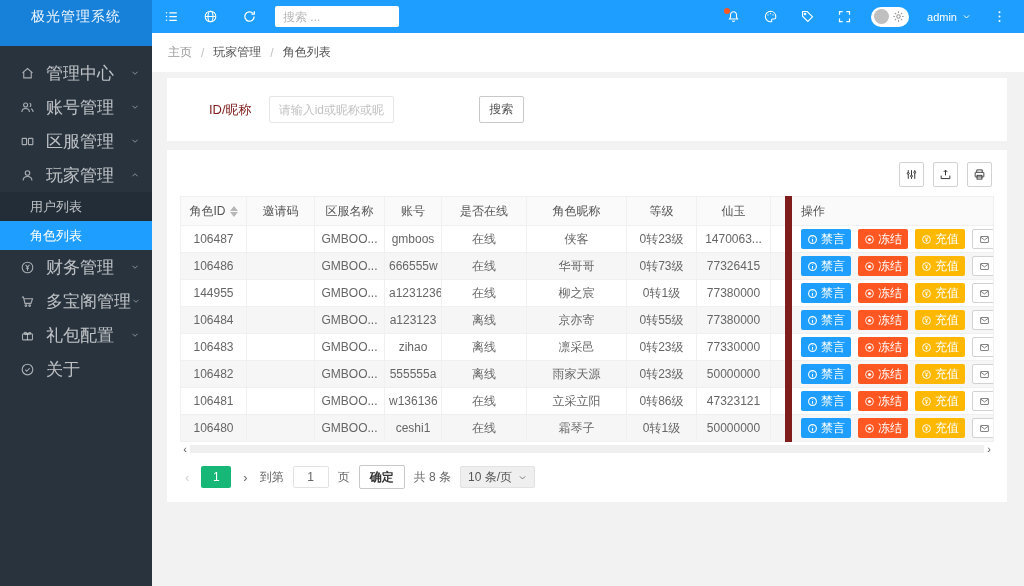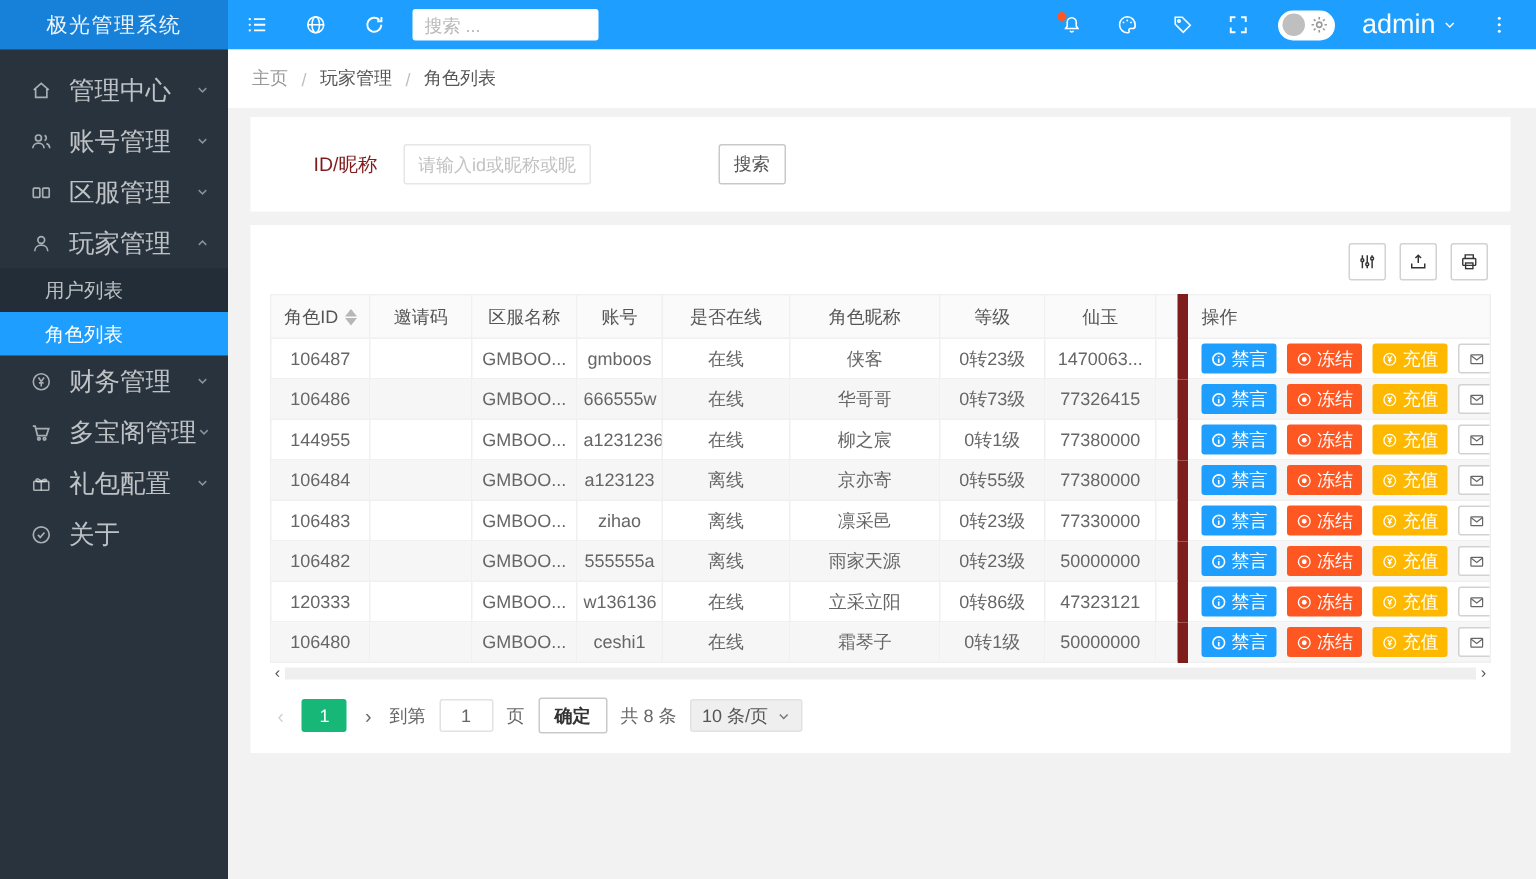--- a/index.html
+++ b/index.html
@@ -2,21 +2,21 @@
 <html><head>
 <meta charset="utf-8">
 <style>
   * { margin:0; padding:0; box-sizing:border-box; }
   html,body { width:1024px; height:586px; overflow:hidden; }
   body { font-family:"Liberation Sans","DejaVu Sans",sans-serif; background:#f2f2f2; font-size:12px; color:#666; position:relative; }
   svg { display:block; }
 
   
   .sidebar { position:absolute; left:0; top:0; width:152px; height:586px; background:#28333E; z-index:5; }
-  .logo { height:33px; line-height:33px; background:#1780D8; color:rgba(255,255,255,.92); font-size:14px; text-align:center; letter-spacing:1px; }
+  .logo { height:46px; line-height:33px; background:#1780D8; color:rgba(255,255,255,.92); font-size:14px; text-align:center; letter-spacing:1px; }
   .menu { padding-top:10px; }
   .menu-item { height:34px; display:flex; align-items:center; padding:0 12px 0 20px; color:rgba(255,255,255,.70); font-size:17px; cursor:pointer; }
   .menu-item .mi-icon { width:15px; height:15px; margin-right:11px; color:rgba(255,255,255,.60); flex:none; }
   .menu-item .mi-label { flex:1; white-space:nowrap; }
   .menu-item .mi-chev { width:10px; height:10px; color:rgba(255,255,255,.45); flex:none; }
   .submenu { background:#222D38; }
   .submenu-item { height:29px; line-height:29px; padding-left:30px; color:rgba(255,255,255,.70); font-size:13px; cursor:pointer; }
   .submenu-item.active { background:#1E9FFF; color:#fff; }
 
   
@@ -28,21 +28,21 @@
   .tb-ic svg { width:15px; height:15px; }
   .nav-search { margin-left:6px; }
   .nav-search input { width:124px; height:21px; border:none; border-radius:2px; padding:0 8px; font-size:12px; color:#666; outline:none; font-family:inherit; }
   .nav-search input::placeholder { color:#b9b9b9; }
   .tb-right { margin-left:auto; display:flex; align-items:center; padding-right:6px; }
   .tb-right .tb-ic { padding:0 11px; }
   .bell-dot { position:absolute; top:8px; left:9px; width:6px; height:6px; border-radius:50%; background:#FF5722; }
   .theme-pill { width:38px; height:20px; background:#fff; border-radius:10px; display:flex; align-items:center; padding:0 3px; margin:0 8px; cursor:pointer; }
   .avatar-dot { width:15px; height:15px; border-radius:50%; background:#BFBFBF; }
   .pill-gear { width:13px; height:13px; color:#9a9a9a; margin-left:3px; }
-  .admin-box { display:flex; align-items:center; gap:5px; padding:0 10px; font-size:18px; cursor:pointer; }
+  .admin-box { display:flex; align-items:center; gap:5px; padding:0 10px; font-size:11px; cursor:pointer; }
   .admin-box svg { width:9px; height:9px; }
 
   
   .breadcrumb { height:39px; background:#fff; display:flex; align-items:center; padding-left:16px; font-size:12px; gap:9px; }
   .bc-home { color:#999; cursor:pointer; }
   .bc-sep { color:#c0c0c0; }
   .bc-item { color:#555; }
 
   
   .content { padding:6px 17px 0 15px; }
@@ -658,21 +658,21 @@
                   <span style="display: inline-flex;">
                     <svg viewBox="0 0 24 24" fill="none" stroke="currentColor" stroke-width="1.8">
                       <rect x="3.5" y="5.5" width="17" height="13" rx="1"></rect>
                       <path d="M4 7l8 6 8-6"></path>
                     </svg>
                   </span>
                   <span>发送邮件</span>
                 </button></td>
             </tr>
             <tr>
-              <td>120333</td>
+              <td>106481</td>
               <td></td>
               <td>GMBOO...</td>
               <td>w136136</td>
               <td>在线</td>
               <td>立采立阳</td>
               <td>0转86级</td>
               <td>47323121</td>
               <td></td>
               <td class="op-cell"><button class="btn btn-blue">
                   <span style="display: inline-flex;">

